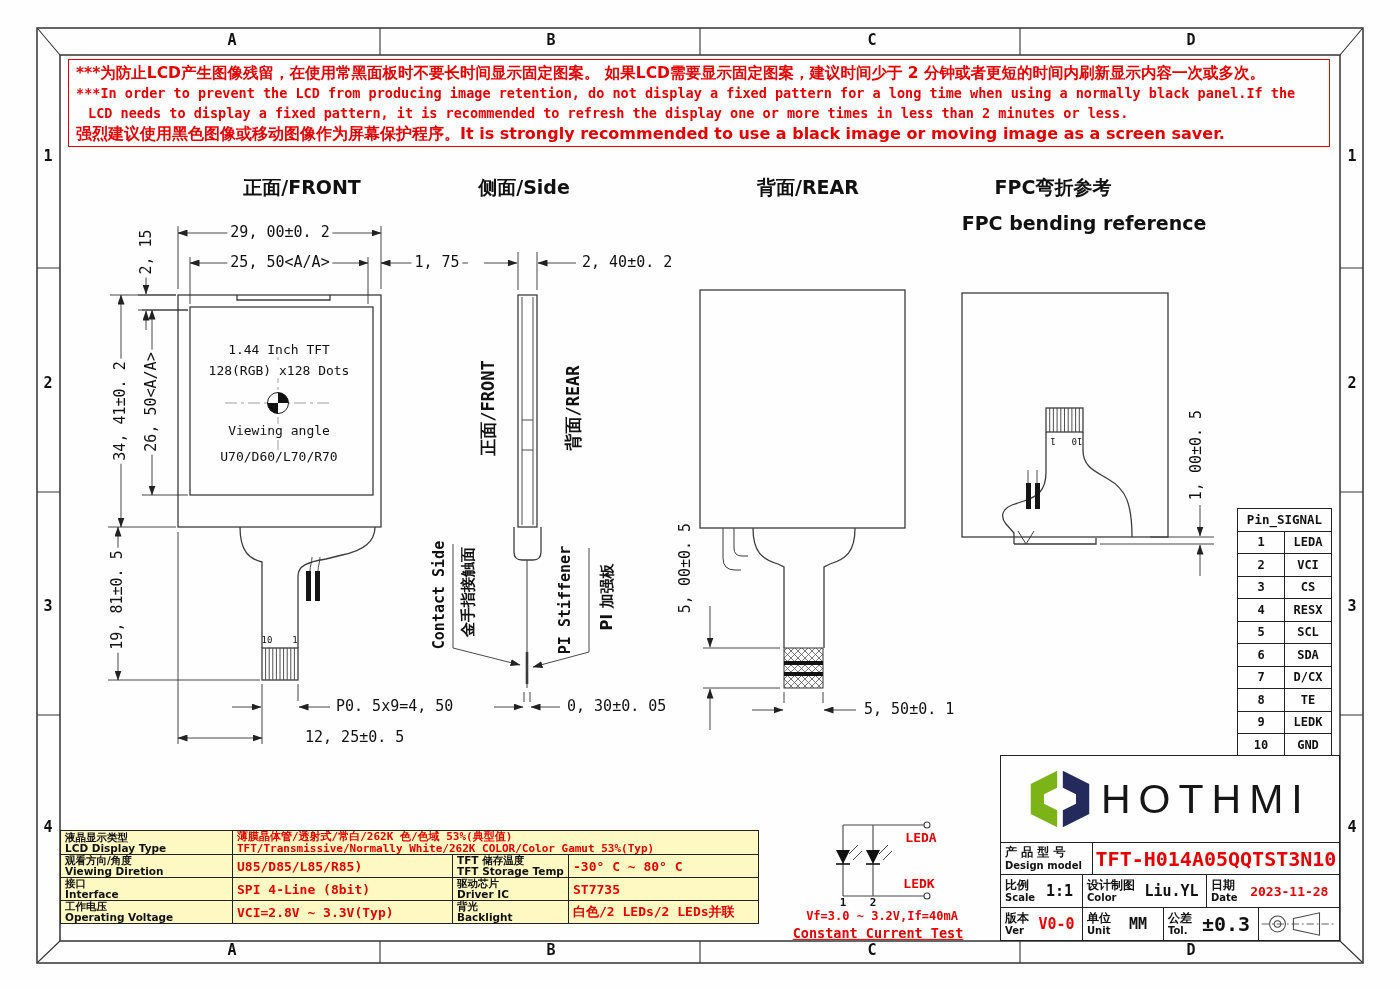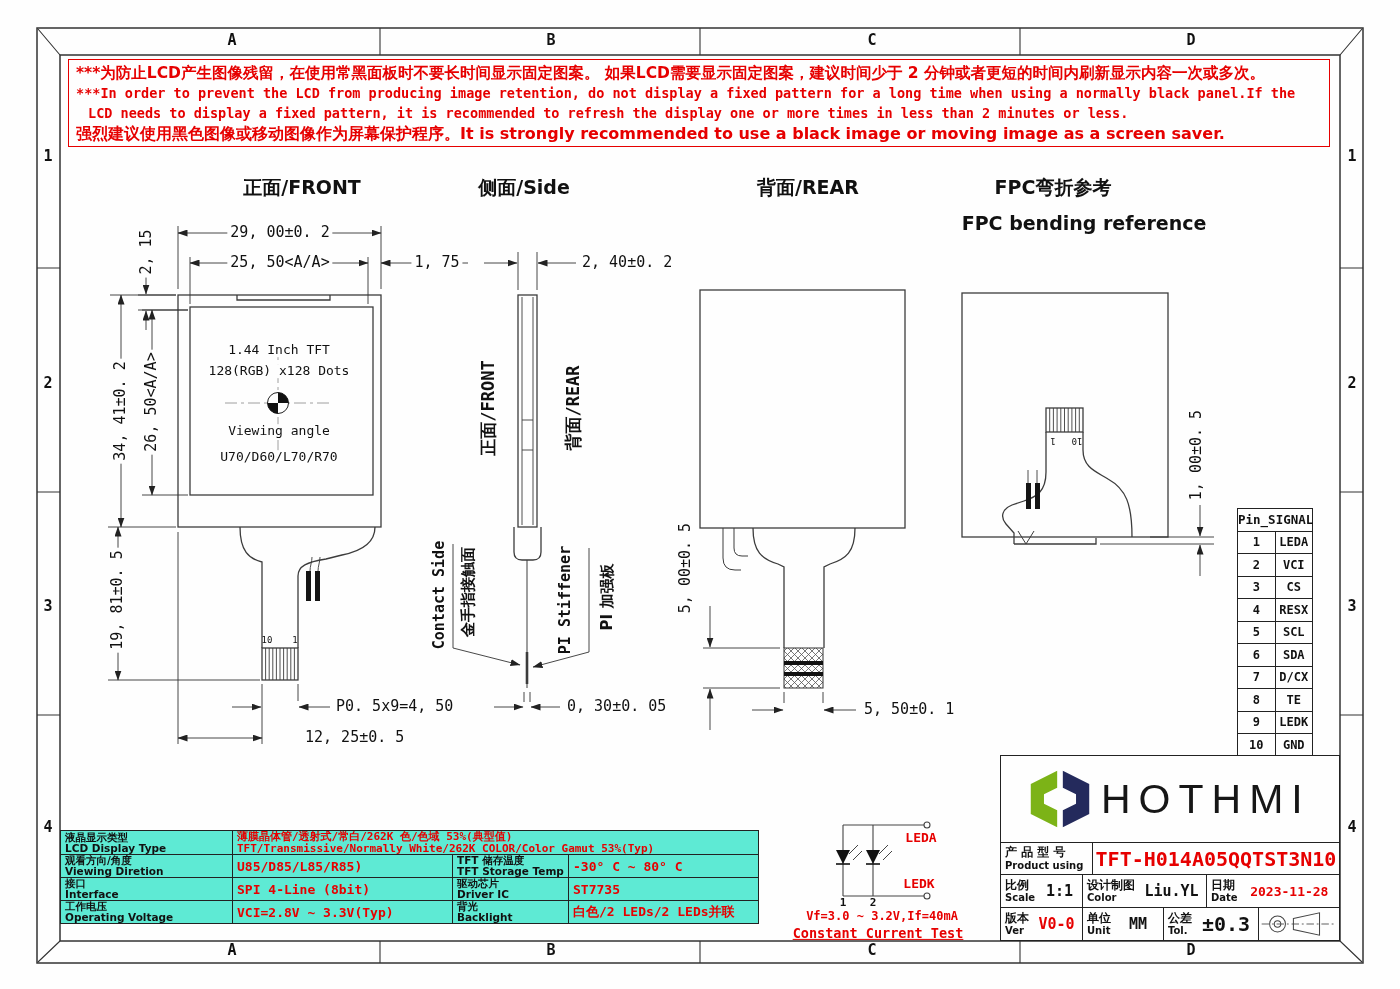--- a/index.html
+++ b/index.html
@@ -14,28 +14,28 @@
   .bg{background:#fefefe;padding:0 3px;}
   .red{color:#e60000;text-align:right;}
   .grid-l{font-size:15px;font-weight:bold;}
   .dim{font-size:15px;}
   .sm{font-size:9px;}
   .warn-box{position:absolute;left:68px;top:59px;width:1262px;height:88px;
             border:1.5px solid #e60000;box-sizing:border-box;}
   .vtitle{font-size:19px;font-weight:bold;font-family:"DejaVu Sans","Liberation Sans",sans-serif;}
   .cjk{font-family:"DejaVu Sans","Liberation Sans",sans-serif;}
   
-  .pins{position:absolute;left:1237px;top:508px;width:76px;border-collapse:collapse;
+  .pins{position:absolute;left:1237px;top:508px;width:95px;border-collapse:collapse;
         table-layout:fixed;background:#fefefe;}
   .pins td{border:1.2px solid #222;height:21.5px;text-align:center;font-size:12px;
            font-weight:bold;padding:0;}
   .pins .hd{font-size:12.5px;}
   
   .spec{position:absolute;left:60px;top:830px;width:698px;border-collapse:collapse;
-        table-layout:fixed;background:#5eead4;}
+        table-layout:fixed;background:#fef9c3;}
   .spec td{border:1.2px solid #222;height:20.5px;padding:0 0 0 4px;vertical-align:middle;overflow:hidden;}
   .spec .lab{font-size:10.5px;font-weight:bold;line-height:11px;
              font-family:"DejaVu Sans","Liberation Sans",sans-serif;}
   .spec .lab span{display:block;}
   .spec .val{color:#e60000;font-weight:bold;font-size:13px;}
   .spec .val2{color:#e60000;font-weight:bold;font-size:11px;line-height:11.5px;}
   .spec .val2 span{display:block;}
   
   .tb{position:absolute;left:1000px;top:755px;width:340px;height:186px;
       border:1.5px solid #222;box-sizing:border-box;background:#fefefe;}
@@ -380,21 +380,21 @@
     <svg width="66" height="62" viewBox="0 0 70 64">
       <path d="M4,16 L32,2 V20 L18,27 V37 L32,44 V62 L4,48 Z" fill="#7cb317"></path>
       <path d="M66,16 L38,2 V20 L52,27 V37 L38,44 V62 L66,48 Z" fill="#242a5c"></path>
     </svg>
     <span class="word">HOTHMI</span>
   </div>
   <div class="tb-row" style="height:32px">
     <div class="tb-cell" style="width:92px">
       <div class="tb-lab">
         <span class="cn">产 品 型 号</span>
-        <span class="en">Product using</span>
+        <span class="en">Design model</span>
       </div>
     </div>
     <div class="tb-cell" style="flex:1">
       <div class="tb-val red" style="font-size:20px">TFT-H014A05QQTST3N10</div>
     </div>
   </div>
   <div class="tb-row" style="height:33px">
     <div class="tb-cell" style="width:82px">
       <div class="tb-lab">
           <span class="cn">比例</span>

